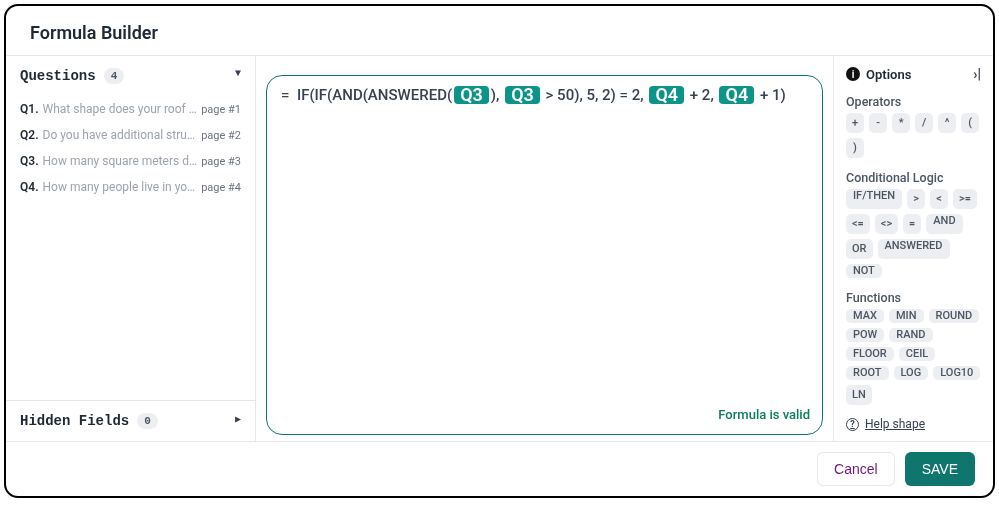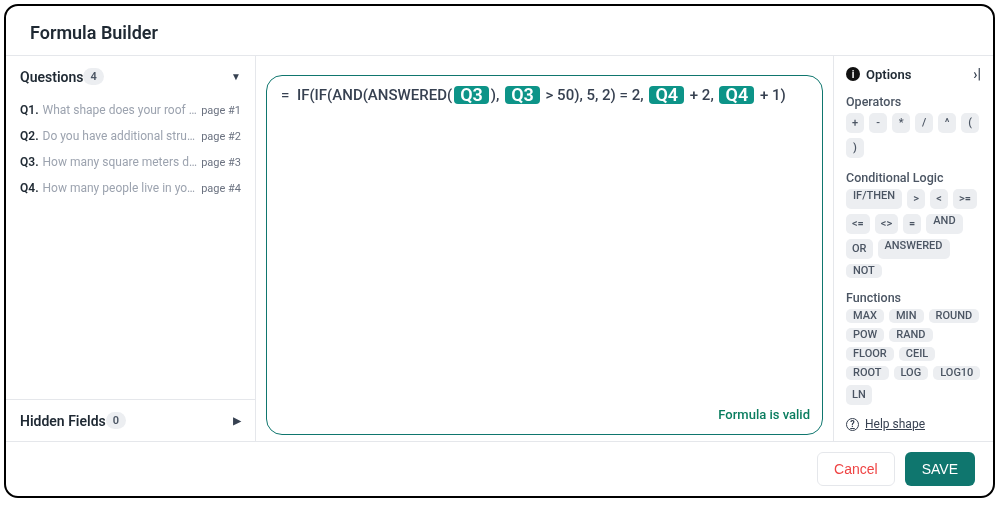--- a/index.html
+++ b/index.html
@@ -44,24 +44,25 @@
     min-height:0;
   }
   
   .left{
     width:250px;
     border-right:1px solid var(--line);
     display:flex;flex-direction:column;
     min-height:0;
   }
   .accordion-header{
-    display:flex;align-items:center;gap:0;
+    display:flex;gap:8px;
     padding:12px 14px;
     font-size:14px;font-weight:600;
     cursor:pointer;
+    font-family:Liberation Mono, monospace;
   }
   .count-pill{
     background:var(--chip-bg);
     color:var(--chip-ink);
     font-size:11px;font-weight:600;
     padding:2px 7px;border-radius:10px;
     min-width:16px;text-align:center;
   }
   .spacer{flex:1}
   .tri{font-size:10px;color:#374151}
@@ -163,21 +164,21 @@
   .footer{
     border-top:1px solid var(--line);
     padding:10px 18px;
     display:flex;justify-content:flex-end;gap:10px;
   }
   .btn{
     font-size:14px;font-weight:500;
     padding:8px 16px;border-radius:6px;cursor:pointer;
     border:1px solid transparent;
   }
-  .btn.secondary{background:#fff;border-color:var(--line);color:#ef4444}
+  .btn.secondary{background:#fff;border-color:var(--line);color:#701a75}
   .btn.primary{background:var(--btn);color:#fff}
 </style>
 </head>
 <body>
 
 <div class="modal">
   <div class="titlebar">Formula Builder</div>
 
   <div class="body">
 

